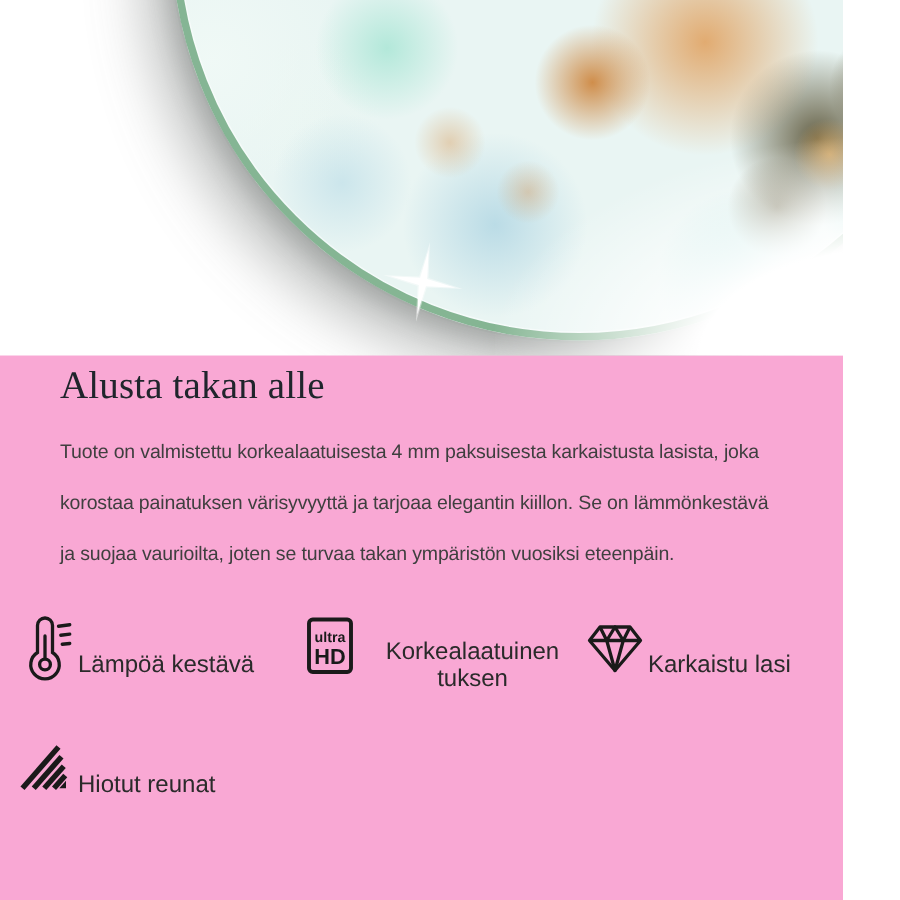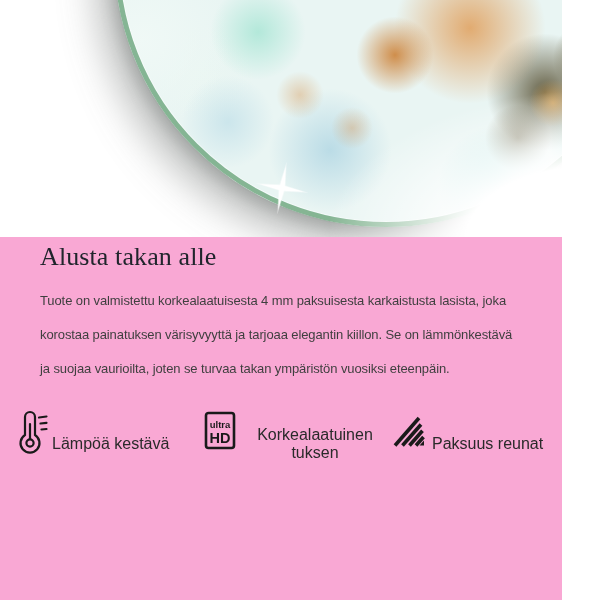--- a/index.html
+++ b/index.html
@@ -99,31 +99,42 @@
         <svg width="44" height="48" viewBox="0 0 44 48">
           <rect x="8" y="5" width="28" height="35" rx="2.5" fill="none" stroke="#1a1a1a" stroke-width="2.6"></rect>
           <text x="22" y="20" text-anchor="middle" font-size="9.5" font-weight="700" font-family="Liberation Sans, sans-serif" fill="#1a1a1a">ultra</text>
           <text x="22" y="34.5" text-anchor="middle" font-size="14.5" font-weight="700" font-family="Liberation Sans, sans-serif" fill="#1a1a1a">HD</text>
         </svg>
       </div>
       <div class="feature-label">Korkealaatuinen tuksen</div>
     </div>
 
 
+    <div class="feature">
+      <div class="icon-box">
+        <svg width="44" height="44" viewBox="0 0 44 44" class="ico" stroke-width="2" stroke-linejoin="round">
+          <path d="M12 8 H32 L39 17 L22 37 L5 17 Z"></path>
+          <path d="M5 17 H39"></path>
+          <path d="M12 8 L16.5 17 L22 8 L27.5 17 L32 8"></path>
+          <path d="M16.5 17 L22 37 L27.5 17"></path>
+        </svg>
+      </div>
+      <div class="feature-label">Karkaistu lasi</div>
+    </div>
 
     <div class="feature">
       <div class="icon-box">
         <svg width="44" height="44" viewBox="0 0 44 44">
           <g stroke="#1a1a1a" stroke-width="3.6" fill="none">
             <path d="M7 35.5 L31 8"></path>
             <path d="M14.5 35.5 L33 14.5"></path>
             <path d="M21.5 35.5 L34.5 20.8"></path>
             <path d="M28 35.5 L35.5 27"></path>
           </g>
           <path d="M31.5 35.5 L36 35.5 L36 30.5 Z" fill="#1a1a1a"></path>
         </svg>
       </div>
-      <div class="feature-label">Paksuus reunat</div>
+      <div class="feature-label">Hiotut reunat</div>
     </div>
 
 
   </div>
 </div>
 
 </body></html>

